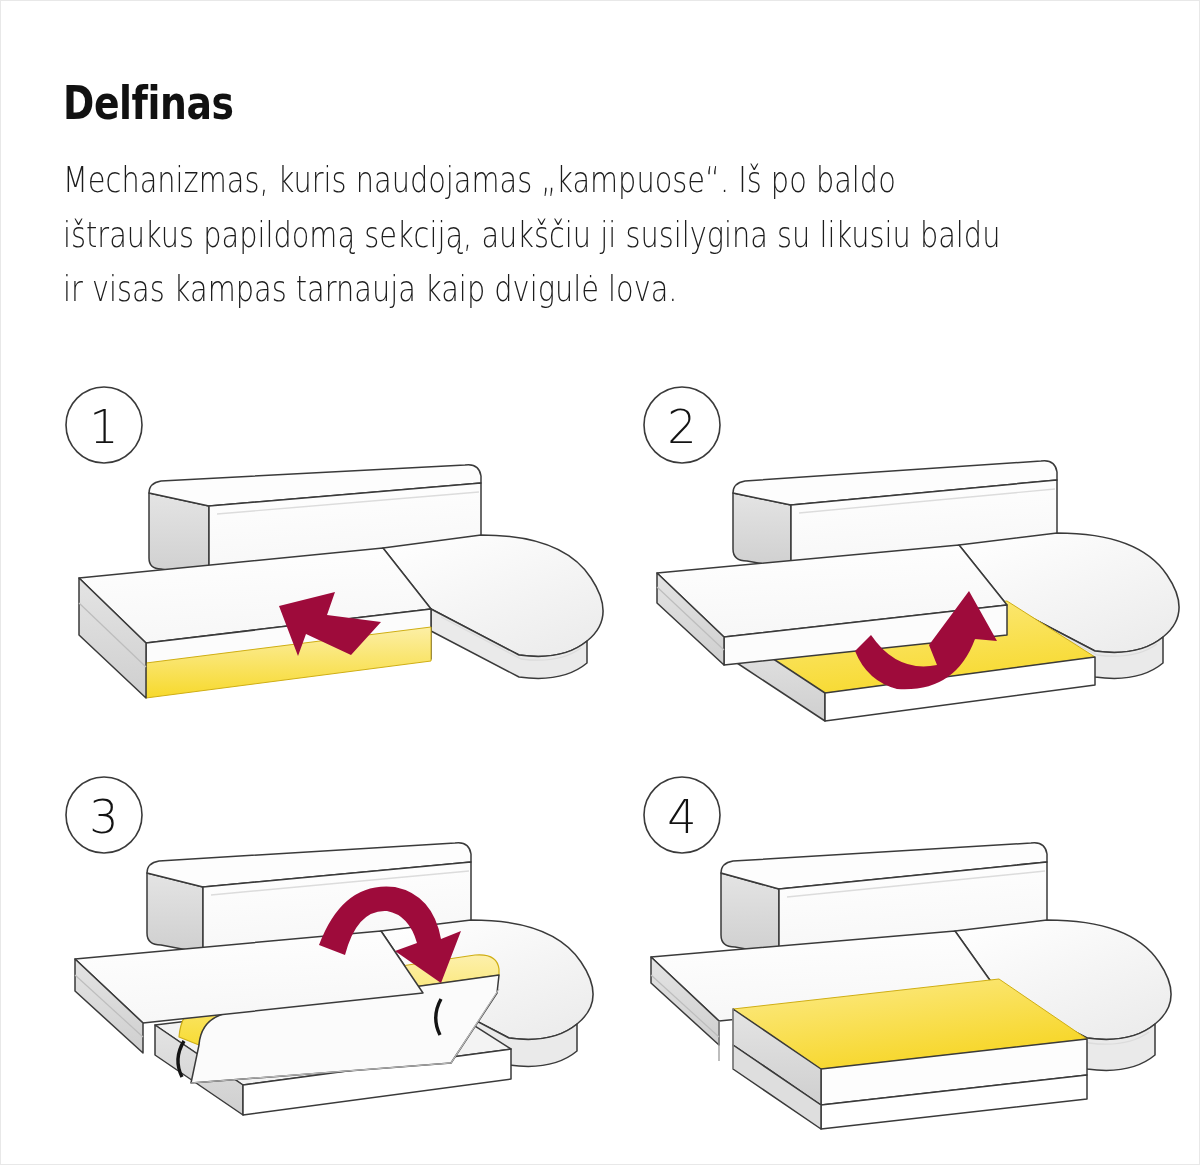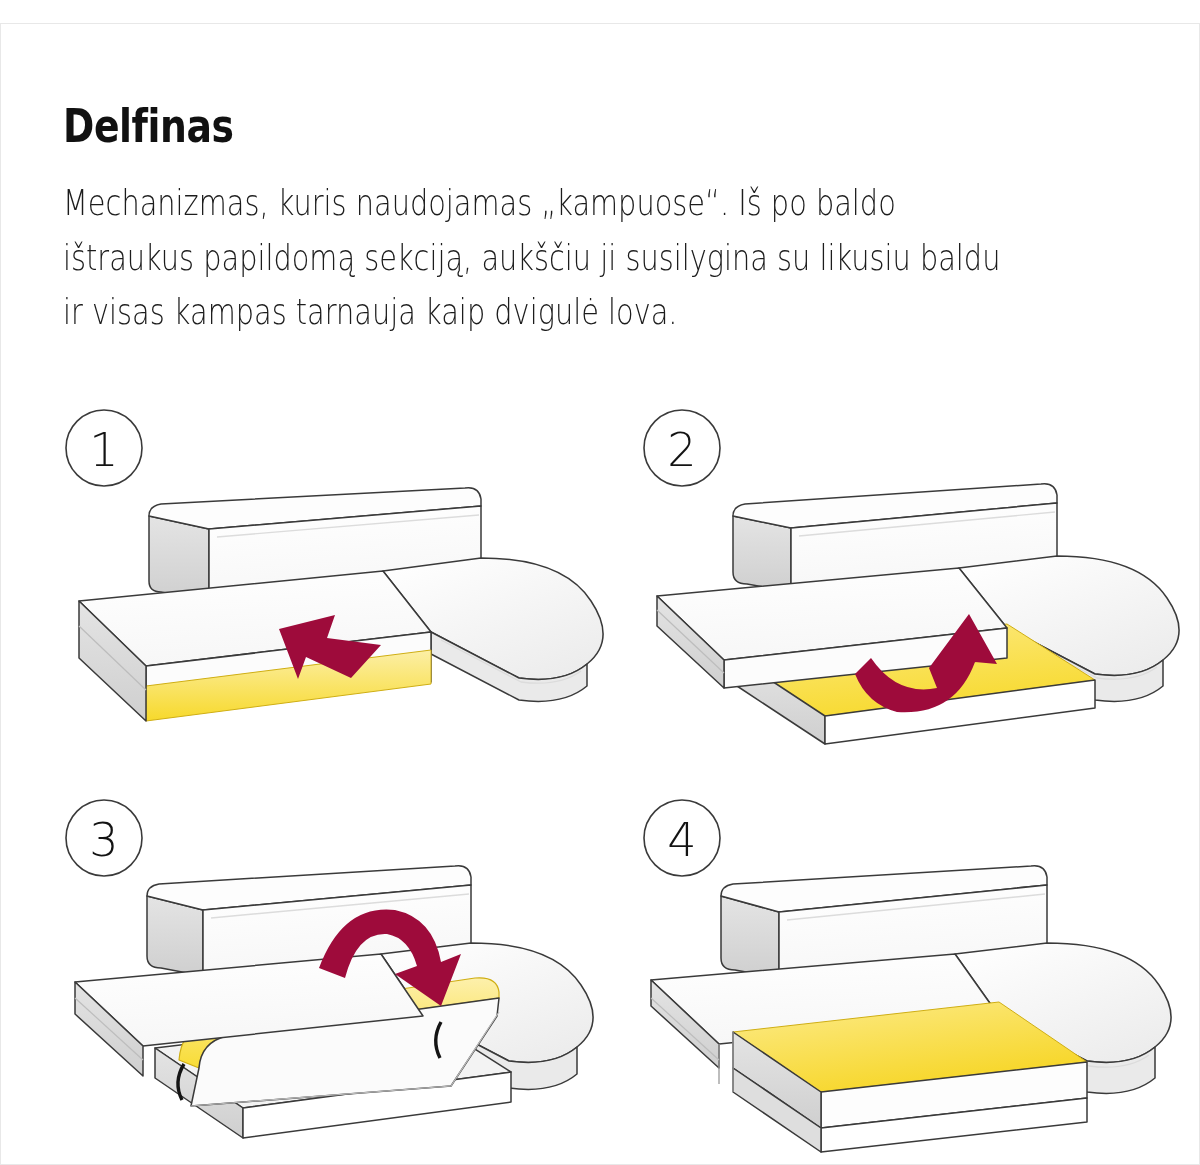--- a/index.html
+++ b/index.html
@@ -14,21 +14,20 @@
     color: #1a1a1a;
     overflow: hidden;
     position: relative;
   }
   #page {
     position: absolute;
     inset: 0;
     background: #ffffff;
     border: 1px solid #e8e8e8;
     box-sizing: border-box;
-    margin-top: 23px;
   }
   #title {
     position: absolute;
     left: 62px;
     top: 48px;
     font-family: "DejaVu Sans", sans-serif;
     font-weight: 700;
     font-size: 46px;
     letter-spacing: -0.5px;
     color: #111111;

